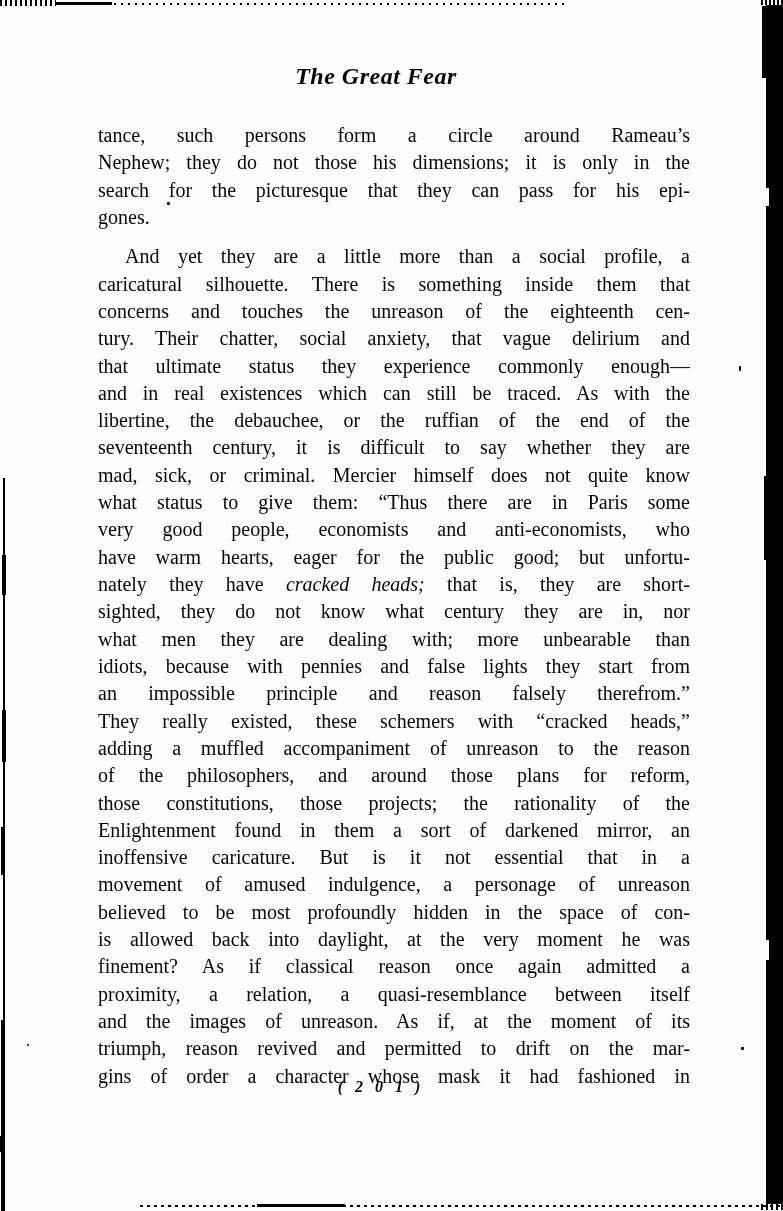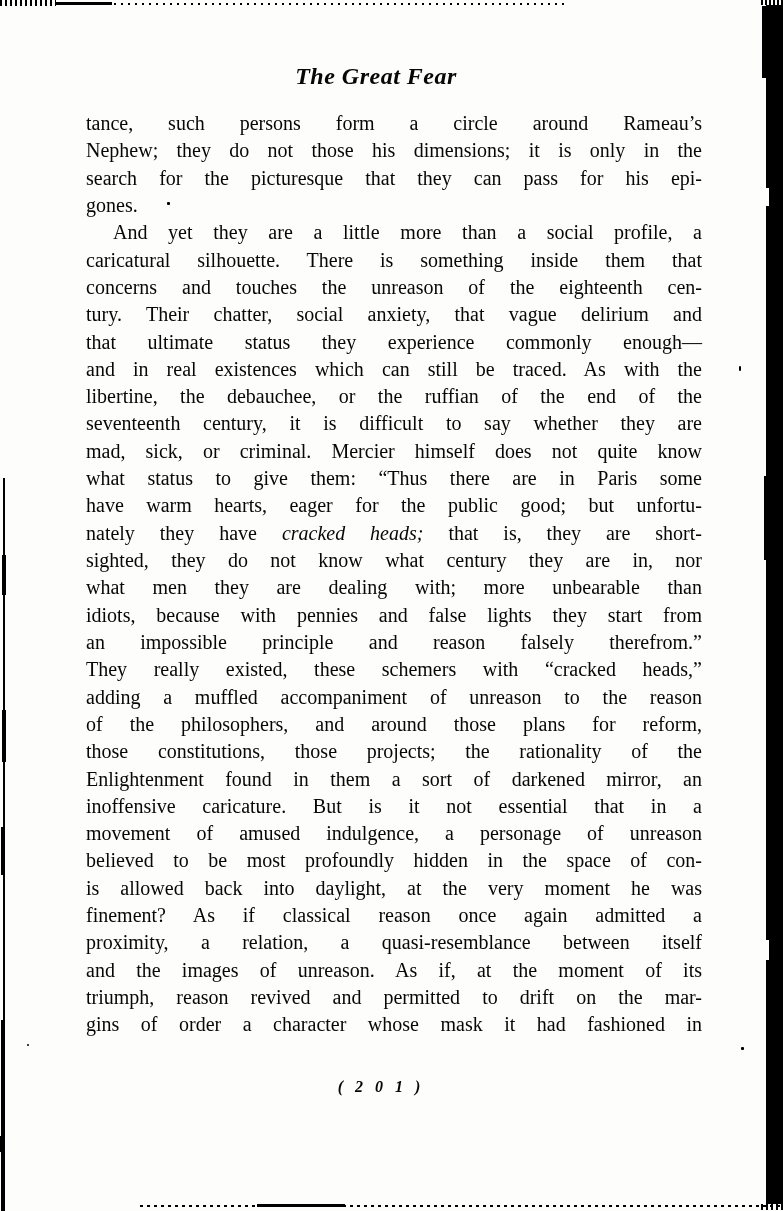--- a/index.html
+++ b/index.html
@@ -16,21 +16,21 @@
     position:absolute; top:63px; left:86px; width:580px;
     text-align:center; font-style:italic; font-weight:bold;
     font-size:24px; letter-spacing:0.5px;
   }
 
   
   .text-block {
     position:absolute; top:110px; left:86px; width:616px;
     font-size:20px; line-height:27.32px;
   }
-  .para { margin:0; }
+  .para { margin:12px; }
   .line { text-align:justify; text-align-last:justify; white-space:normal; }
   .line.end { text-align-last:left; }
   .line.indent { text-indent:27px; }
 
   
   .page-number {
     position:absolute; top:1078px; left:86px; width:590px;
     text-align:center; font-style:italic; font-size:16px;
     font-weight:bold; letter-spacing:4px;
   }
@@ -115,20 +115,21 @@
         <div class="line indent"><span>And yet they are a little more than a social profile, a</span></div>
         <div class="line"><span>caricatural silhouette. There is something inside them that</span></div>
         <div class="line"><span>concerns and touches the unreason of the eighteenth cen-</span></div>
         <div class="line"><span>tury. Their chatter, social anxiety, that vague delirium and</span></div>
         <div class="line"><span>that ultimate status they experience commonly enough—</span></div>
         <div class="line"><span>and in real existences which can still be traced. As with the</span></div>
         <div class="line"><span>libertine, the debauchee, or the ruffian of the end of the</span></div>
         <div class="line"><span>seventeenth century, it is difficult to say whether they are</span></div>
         <div class="line"><span>mad, sick, or criminal. Mercier himself does not quite know</span></div>
         <div class="line"><span>what status to give them: “Thus there are in Paris some</span></div>
+        <div class="line"><span>very good people, economists and anti-economists, who</span></div>
         <div class="line"><span>have warm hearts, eager for the public good; but unfortu-</span></div>
         <div class="line"><span>nately they have </span><i>cracked heads;</i><span> that is, they are short-</span></div>
         <div class="line"><span>sighted, they do not know what century they are in, nor</span></div>
         <div class="line"><span>what men they are dealing with; more unbearable than</span></div>
         <div class="line"><span>idiots, because with pennies and false lights they start from</span></div>
         <div class="line"><span>an impossible principle and reason falsely therefrom.”</span></div>
         <div class="line"><span>They really existed, these schemers with “cracked heads,”</span></div>
         <div class="line"><span>adding a muffled accompaniment of unreason to the reason</span></div>
         <div class="line"><span>of the philosophers, and around those plans for reform,</span></div>
         <div class="line"><span>those constitutions, those projects; the rationality of the</span></div>

